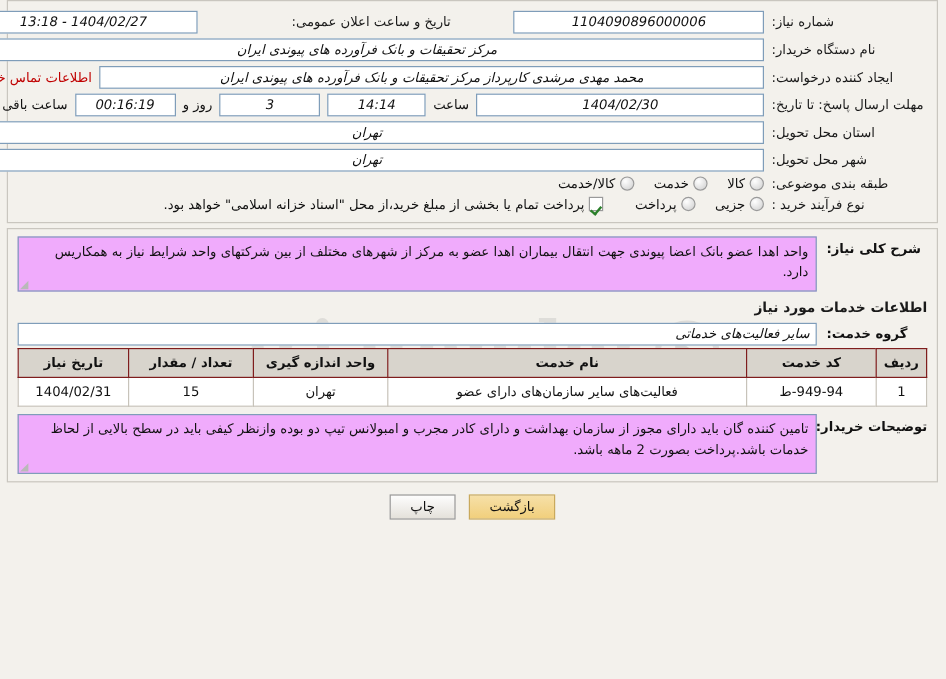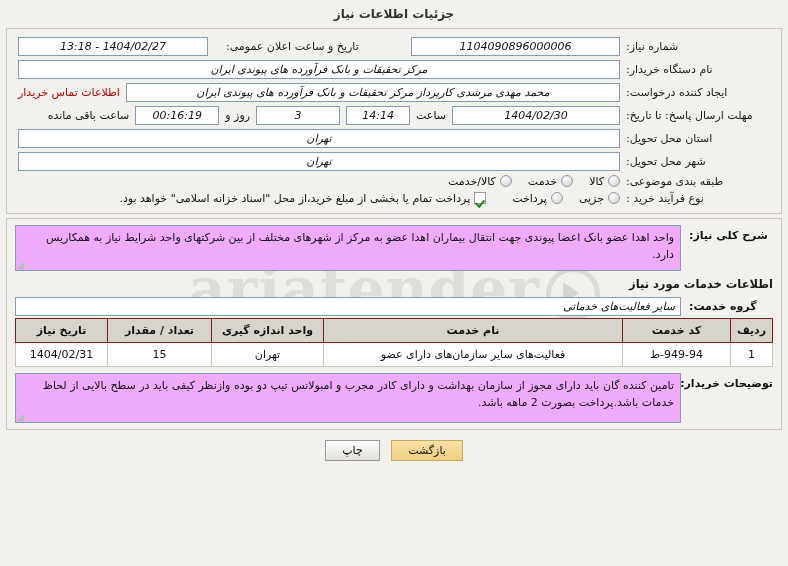--- a/index.html
+++ b/index.html
@@ -209,21 +209,20 @@
 </style>
 </head>
 <body>
 
 <div class="page">
 
   <div class="watermark">
     <span class="mark"></span><span>ariatender</span>
   </div>
 
-  <div class="title-bar">جزئیات اطلاعات نیاز</div>
 
   <div class="panel">
     <table class="grid">
       <tbody>
           <tr>
         <td class="lbl lbl-w">شماره نیاز:</td>
         <td style="width:215px">
               <div class="field">1104090896000006</div>
             </td>
         <td class="lbl" style="width:185px">تاریخ و ساعت اعلان عمومی:</td>
@@ -243,23 +242,23 @@
           <div class="inline-row">
             <div class="field" style="flex:1">محمد مهدی  مرشدی کارپرداز مرکز تحقیقات و بانک فرآورده های پیوندی ایران</div>
             <a class="link" href="#">اطلاعات تماس خریدار</a>
           </div>
         </td>
       </tr>
       <tr>
         <td class="lbl lbl-w" style="line-height:1.4">مهلت ارسال پاسخ: تا تاریخ:</td>
         <td colspan="3">
           <div class="inline-row" style="justify-content:flex-start">
-            <div class="field" style="width:168px">1404/02/30</div>
+            <div class="field" style="width:240px">1404/02/30</div>
             <span class="t">ساعت</span>
-            <div class="field" style="width:64px">14:14</div>
+            <div class="field" style="width:82px">14:14</div>
             <div class="field" style="width:84px">3</div>
             <span class="t">روز و</span>
             <div class="field" style="width:84px">00:16:19</div>
             <span class="t">ساعت باقی مانده</span>
           </div>
         </td>
       </tr>
       <tr>
         <td class="lbl lbl-w">استان محل تحویل:</td>
         <td colspan="3">

